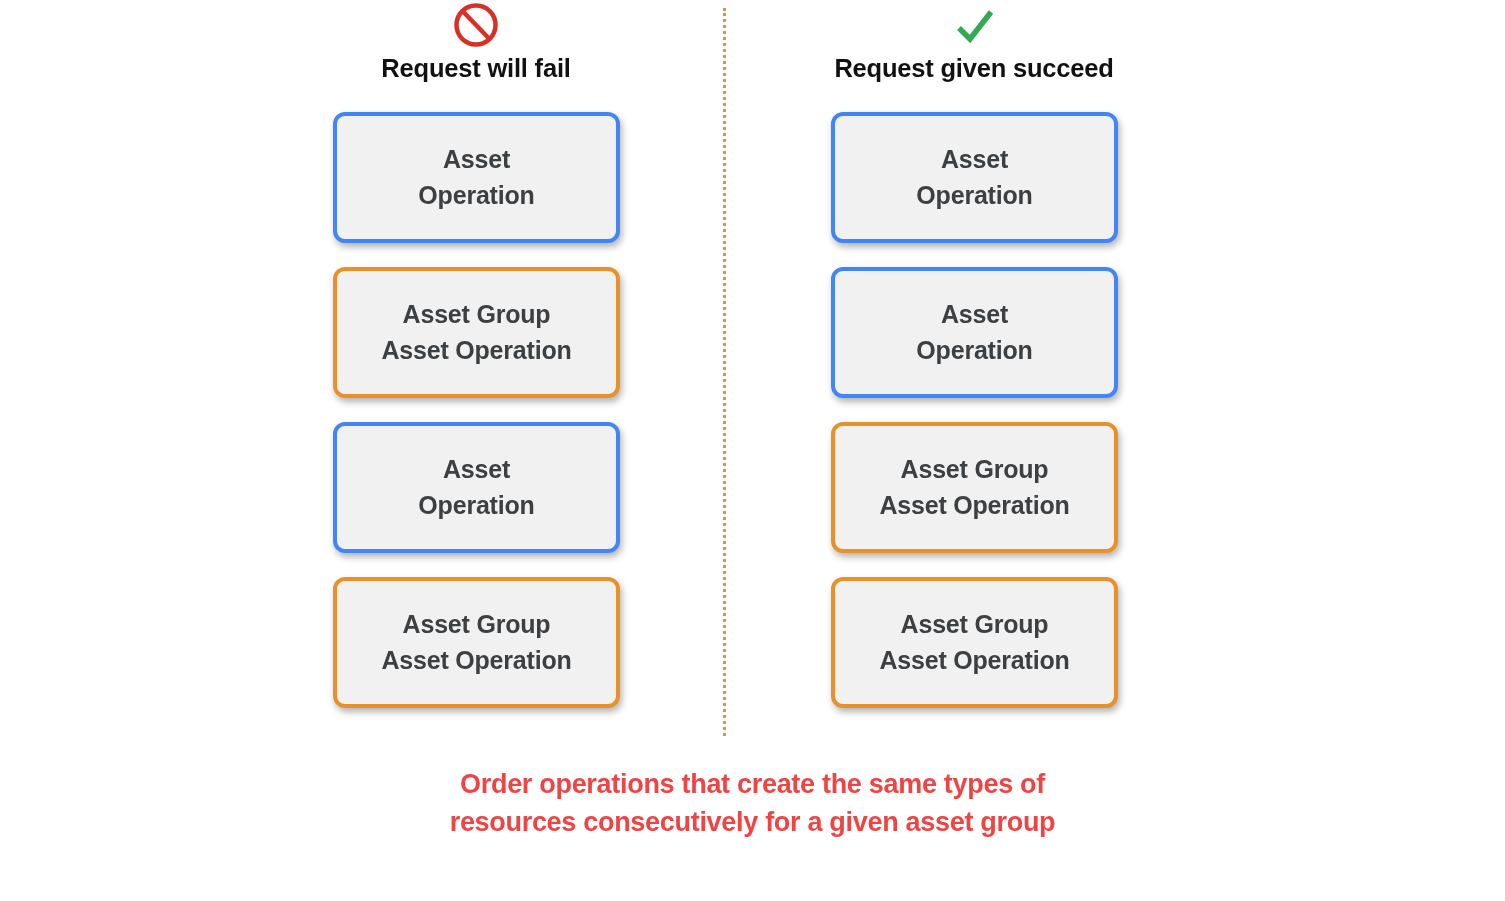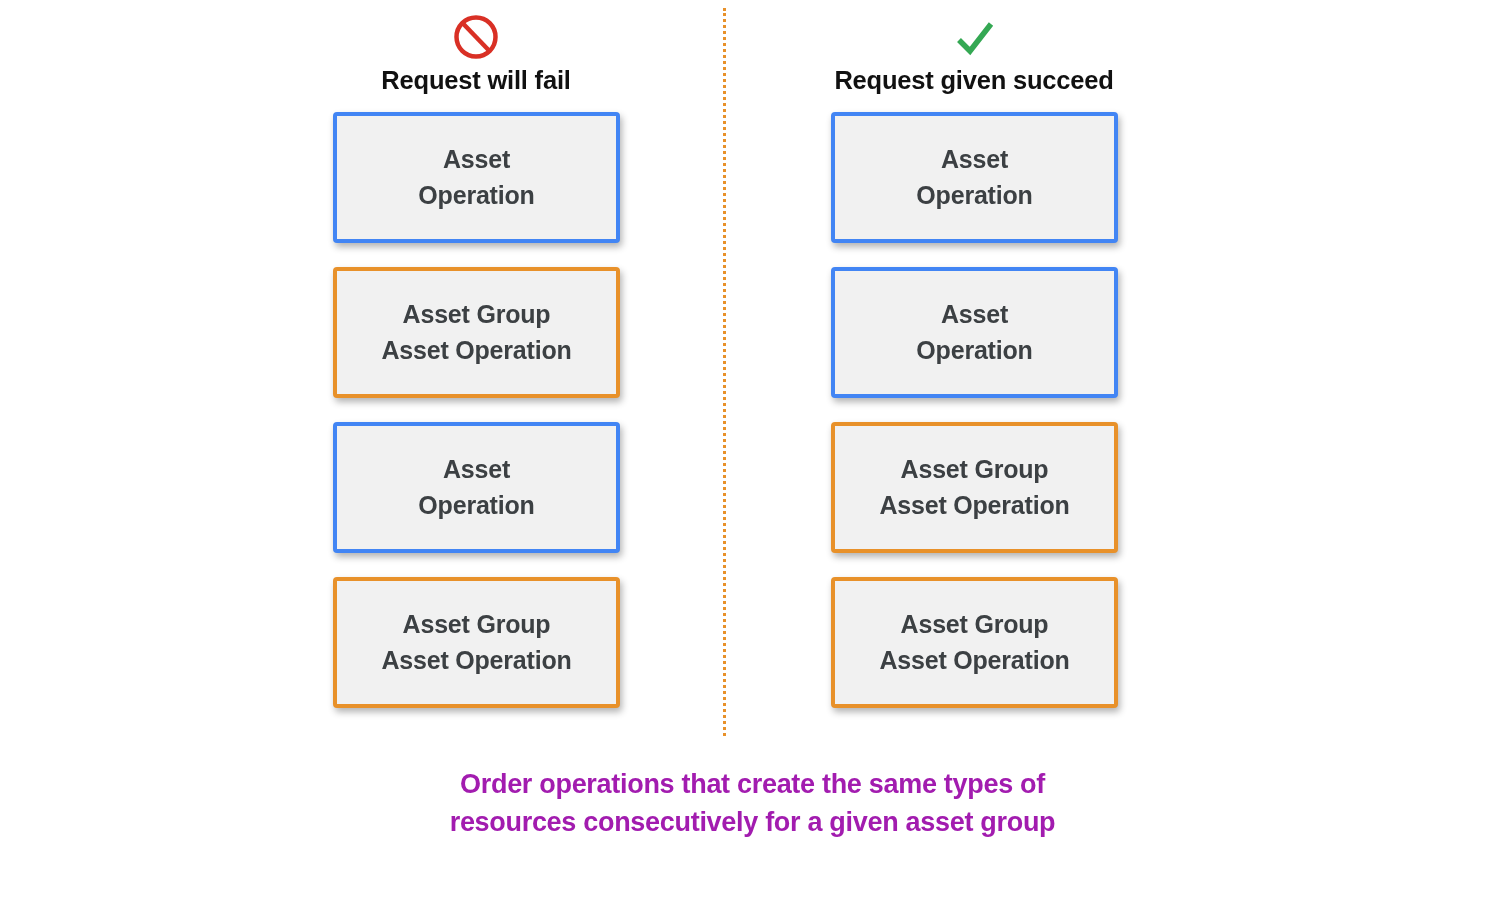--- a/index.html
+++ b/index.html
@@ -35,21 +35,21 @@
     position: absolute;
     top: 0;
     width: 300px;
   }
   .column.fail    { left: 326px; }
   .column.succeed { left: 824px; }
 
   
   .col-header {
     position: absolute;
-    top: 12px;
+    top: 0;
     left: 0;
     width: 300px;
     text-align: center;
   }
   .col-icon {
     display: block;
     margin: 0 auto 4px auto;
     width: 56px;
     height: 50px;
   }
@@ -68,21 +68,21 @@
     position: absolute;
     top: 112px;
     left: 7px;
     width: 287px;
   }
   .op-box {
     box-sizing: border-box;
     width: 287px;
     height: 131px;
     margin-bottom: 24px;
-    border-radius: 4px;
+    border-radius: 12px;
     border: 4px solid #4285F4;
     background: #F1F1F1;
     box-shadow: 2px 4px 7px rgba(0,0,0,0.30);
     display: flex;
     align-items: center;
     justify-content: center;
     text-align: center;
   }
   .op-box.orange { border-color: #E8912A; }
 
@@ -97,21 +97,21 @@
 
   
   .caption {
     position: absolute;
     left: 0;
     top: 765px;
     width: 1505px;
     text-align: center;
     font-size: 27px;
     font-weight: bold;
-    color: #a21caf;
+    color: #ef4444;
     line-height: 1.42;
     letter-spacing: -0.3px;
     white-space: pre-line;
   }
 </style>
 </head>
 <body>
 
 <div id="diagram">
 

